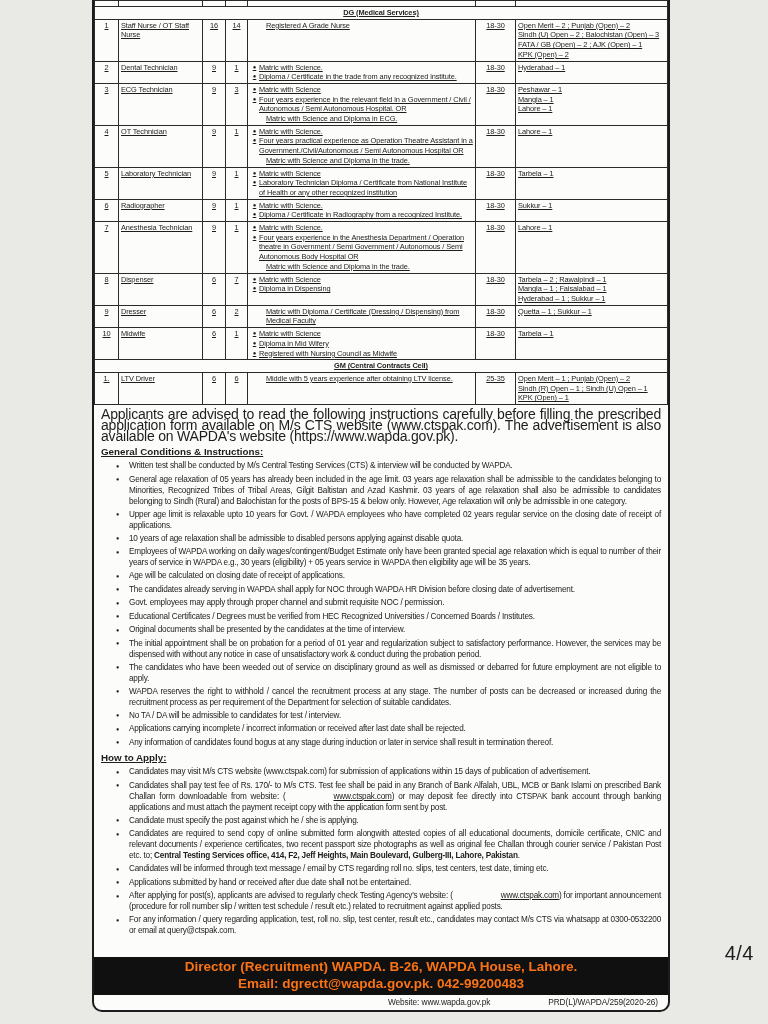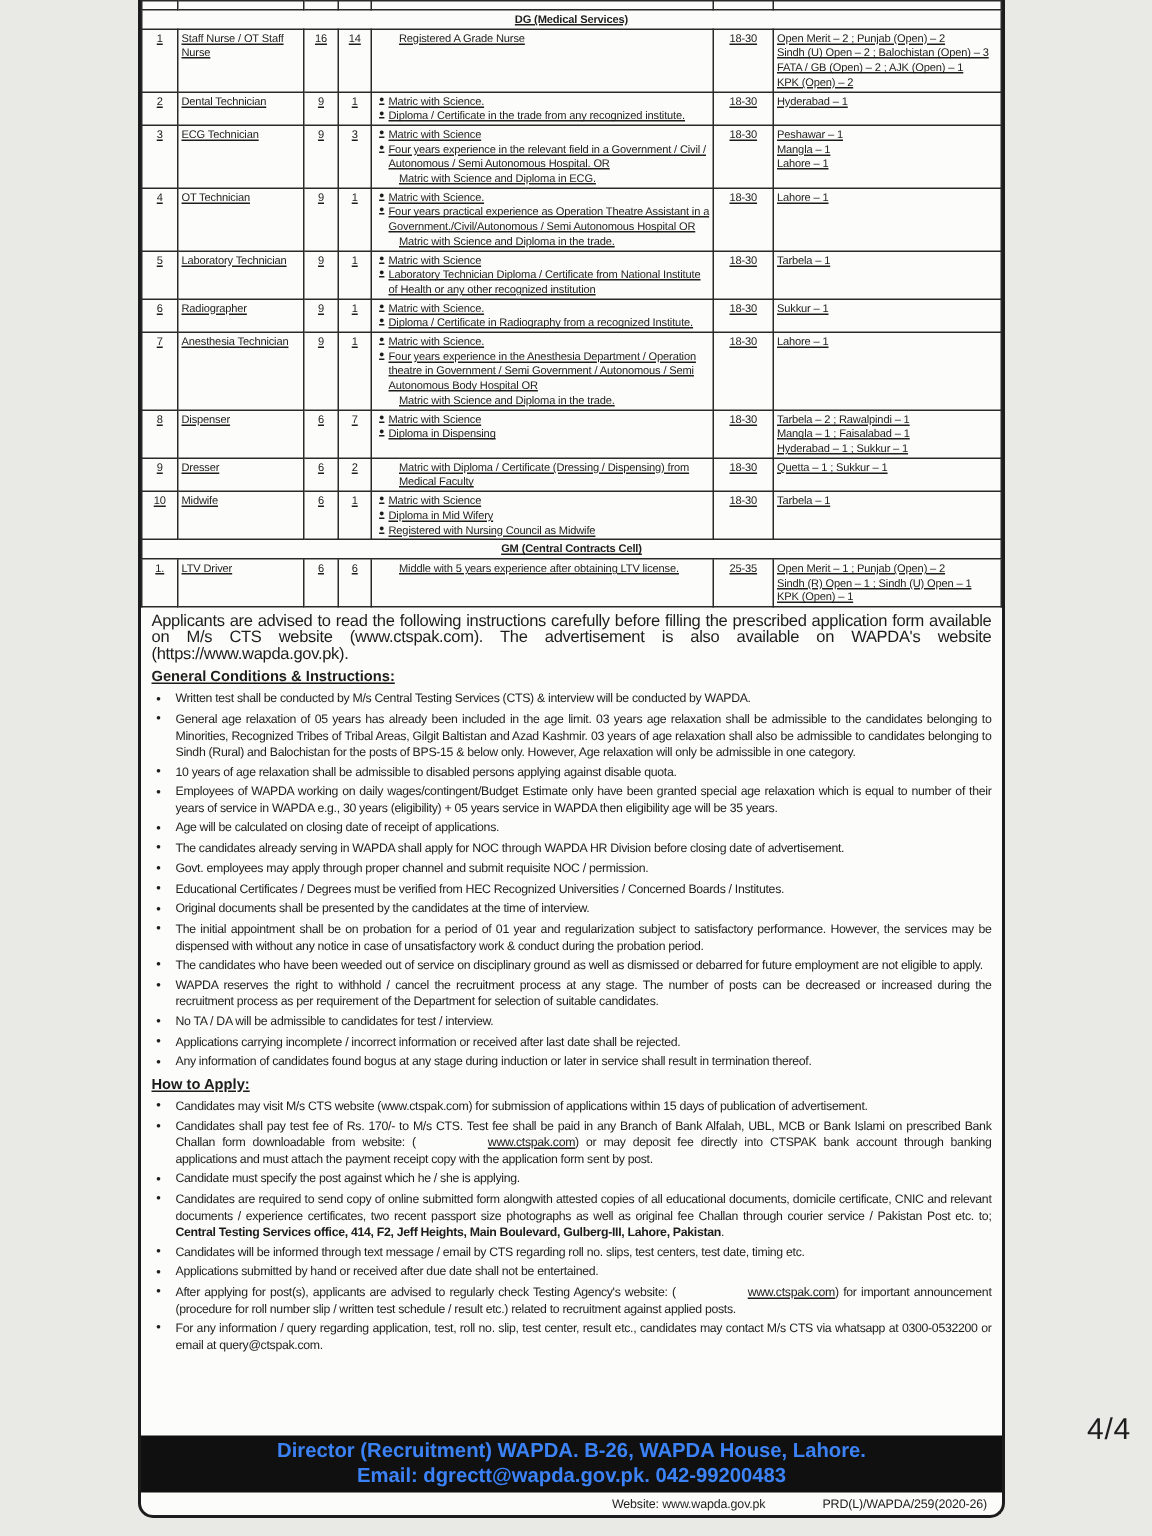--- a/index.html
+++ b/index.html
@@ -32,48 +32,48 @@
     text-align:center; font-weight:bold; font-size:8.4px; line-height:11px;
     letter-spacing:0;
   }
   .qline { display:flex; }
   .qline .q-bullet { width:9px; flex:0 0 9px; font-size:6px; line-height:9.7px; text-align:center; }
   .qline.nobullet { padding-left:16px; }
   .quota-line { white-space:normal; }
   
   .intro {
     padding:4px 7px 2px 7px;
-    font-size:11px; line-height:11px; letter-spacing:-0.2px;
+    font-size:14px; line-height:11px; letter-spacing:-0.2px;
     text-align:justify;
   }
   .sec-heading {
     font-weight:bold; text-decoration:underline;
     font-size:9.8px; line-height:12px;
     padding:2px 7px 2px 7px;
   }
-  .blist { padding:0 7px 0 10px; }
+  .blist { padding:0 7px 0 22px; }
   .b-item { display:flex; margin-bottom:2px; }
   .b-item .marker { flex:0 0 13px; font-size:5.5px; line-height:11px; padding-top:0.5px; }
   .b-item .btext {
     flex:1; font-size:8.2px; line-height:11px; letter-spacing:-0.2px;
     text-align:justify;
   }
   .btext .seg-b { font-weight:bold; }
   .btext .seg-u { text-decoration:underline;margin-left:48px; }
   
   .footer-bar {
     margin-top:auto;
-    background:#101010; color:#3b82f6;
+    background:#101010; color:#f97316;
     text-align:center; font-weight:bold;
     font-size:13.5px; line-height:16.5px;
     padding:2px 4px 3px 4px;
   }
   .footer-small {
     display:flex; justify-content:flex-end; align-items:center;
-    gap:38px; padding:2px 10px 3px 10px;
+    gap:58px; padding:2px 10px 3px 10px;
     font-size:8.3px; letter-spacing:-0.1px;
   }
   .page-marker {
     position:absolute; right:14px; top:942px;
     font-weight:normal; font-size:20px; letter-spacing:0.5px;
   }
 </style>
 </head>
 <body>
 
@@ -342,20 +342,24 @@
       <div class="b-item">
         <span class="marker">●</span>
         <span class="btext"><span>Written test shall be conducted by M/s Central Testing Services (CTS) &amp; interview will be conducted by WAPDA.</span></span>
       </div>
       <div class="b-item">
         <span class="marker">●</span>
         <span class="btext"><span>General age relaxation of 05 years has already been included in the age limit. 03 years age relaxation shall be admissible to the candidates belonging to Minorities, Recognized Tribes of Tribal Areas, Gilgit Baltistan and Azad Kashmir. 03 years of age relaxation shall also be admissible to candidates belonging to Sindh (Rural) and Balochistan for the posts of BPS-15 &amp; below only. However, Age relaxation will only be admissible in one category.</span></span>
       </div>
       <div class="b-item">
         <span class="marker">●</span>
+        <span class="btext"><span>Upper age limit is relaxable upto 10 years for Govt. / WAPDA employees who have completed 02 years regular service on the closing date of receipt of applications.</span></span>
+      </div>
+      <div class="b-item">
+        <span class="marker">●</span>
         <span class="btext"><span>10 years of age relaxation shall be admissible to disabled persons applying against disable quota.</span></span>
       </div>
       <div class="b-item">
         <span class="marker">●</span>
         <span class="btext"><span>Employees of WAPDA working on daily wages/contingent/Budget Estimate only have been granted special age relaxation which is equal to number of their years of service in WAPDA e.g., 30 years (eligibility) + 05 years service in WAPDA then eligibility age will be 35 years.</span></span>
       </div>
       <div class="b-item">
         <span class="marker">●</span>
         <span class="btext"><span>Age will be calculated on closing date of receipt of applications.</span></span>
       </div>

